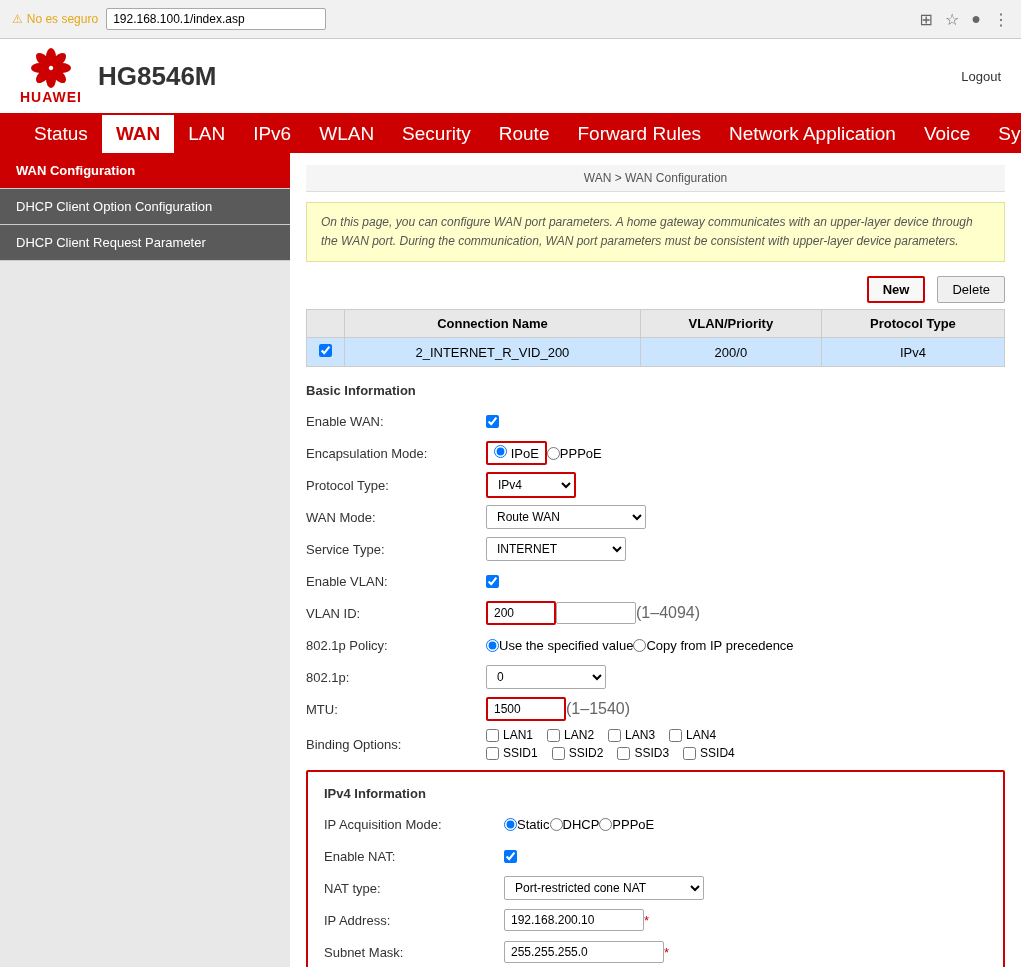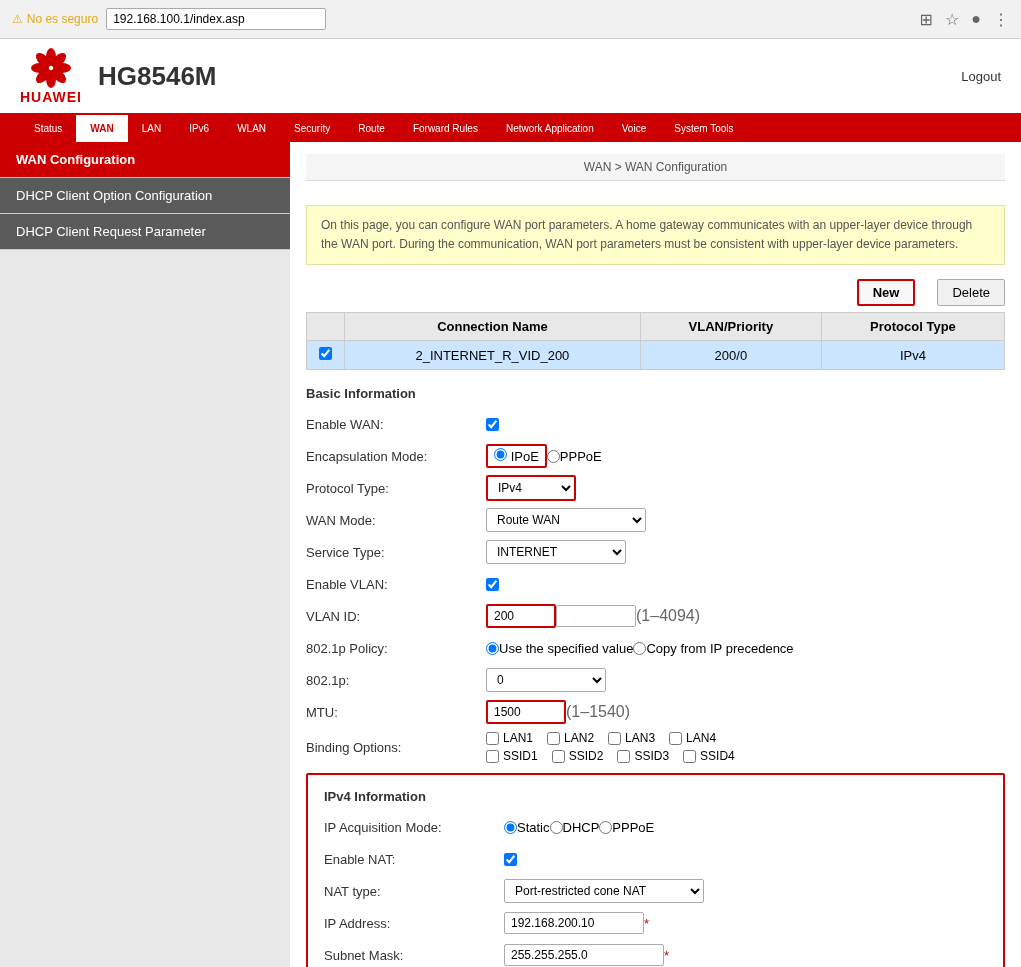--- a/index.html
+++ b/index.html
@@ -83,21 +83,21 @@
     .nav-bar {
       background: #cc0000;
       display: flex;
       align-items: center;
       padding: 0 20px;
     }
     .nav-item {
       color: white;
       padding: 8px 14px;
       cursor: pointer;
-      font-size: 10px;
+      font-size: 19px;
       white-space: nowrap;
     }
     .nav-item.active {
       background: white;
       color: #cc0000;
       font-weight: bold;
     }
 
     
     .content-wrapper {
@@ -151,21 +151,21 @@
       font-size: 12px;
       color: #555;
       margin-bottom: 14px;
       line-height: 1.6;
     }
 
     
     .table-toolbar {
       display: flex;
       justify-content: flex-end;
-      gap: 22px;
+      gap: 12px;
       margin-bottom: 6px;
     }
     .btn {
       padding: 4px 14px;
       border: 1px solid #aaa;
       background: #f0f0f0;
       cursor: pointer;
       font-size: 13px;
       border-radius: 2px;
     }
@@ -347,21 +347,21 @@
     <div class="sidebar">
       <div class="sidebar-item active">WAN Configuration</div>
       <div class="sidebar-item">DHCP Client Option Configuration</div>
       <div class="sidebar-item">DHCP Client Request Parameter</div>
     </div>
 
     <div class="main-content">
 
       <div class="breadcrumb-bar">WAN &gt; WAN Configuration</div>
 
-      <div class="info-box" style="margin-top:24px;">On this page, you can configure WAN port parameters. A home gateway communicates with an upper-layer device through the WAN port. During the communication, WAN port parameters must be consistent with upper-layer device parameters.</div>
+      <div class="info-box" style="margin-top:10px;font-style:italic;">On this page, you can configure WAN port parameters. A home gateway communicates with an upper-layer device through the WAN port. During the communication, WAN port parameters must be consistent with upper-layer device parameters.</div>
 
       <div class="table-toolbar">
         <button class="btn btn-new">New</button>
         <button class="btn">Delete</button>
       </div>
 
       <table class="config-table">
         <thead>
           <tr>
             <th style="width:30px;"></th>

